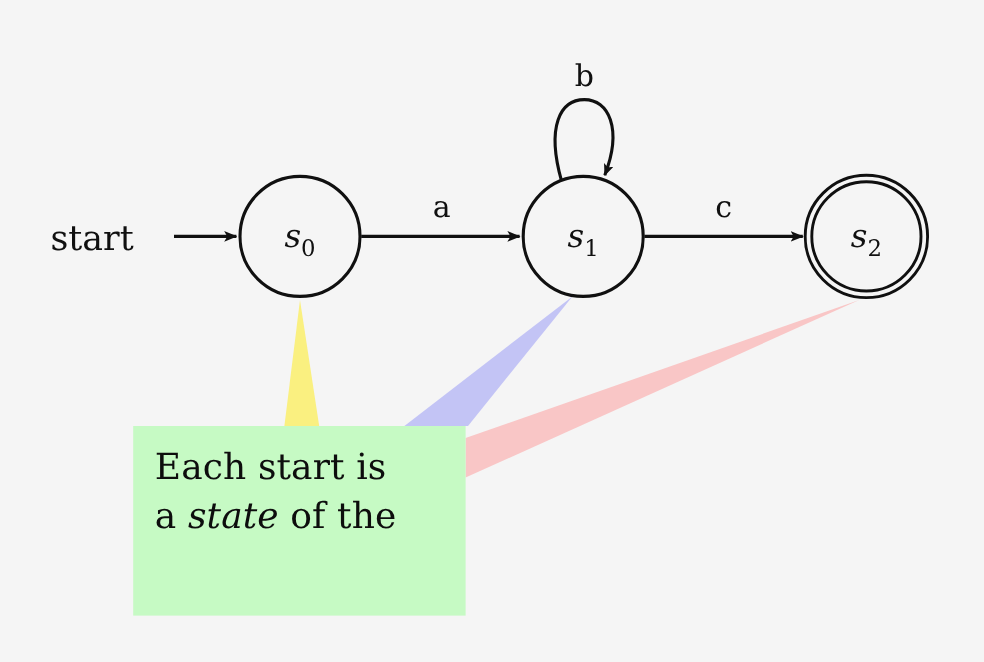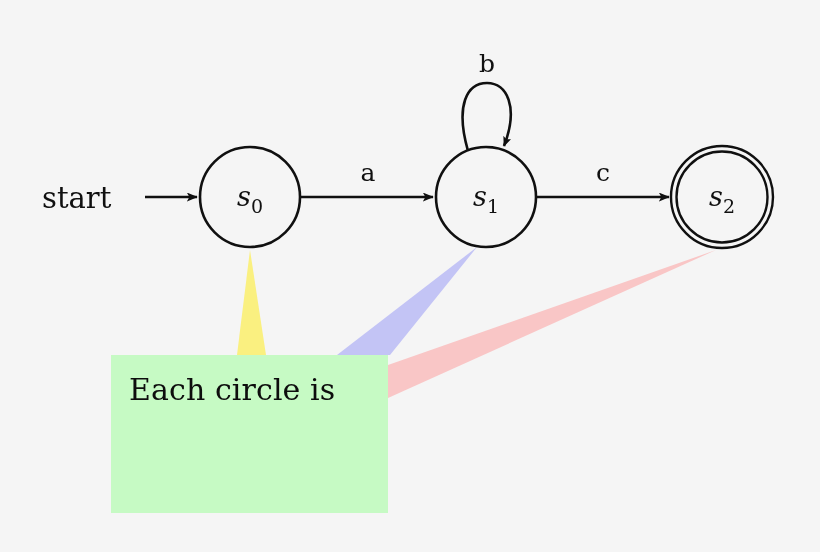--- a/index.html
+++ b/index.html
@@ -117,16 +117,17 @@
     <g>
       <circle cx="722" cy="197" r="51" fill="#f5f5f5" stroke="#101010" stroke-width="2.4"></circle>
       <circle cx="722" cy="197" r="45.5" fill="none" stroke="#101010" stroke-width="2.4"></circle>
       <text class="dg-label state-label" x="722" y="206" text-anchor="middle">
         <tspan>s</tspan><tspan class="state-sub" dy="7">2</tspan>
       </text>
     </g>
   </svg>
 
   <div class="callout-box" id="callout" style="left:111px; top:355px; width:277px; height:158px; background:#c6fac4;">
-    <div class="callout-line">Each circle is</div>
+    <div class="callout-line">Each start is</div>
+    <div class="callout-line"><span>a </span><span class="it">state</span><span> of the</span></div>
   </div>
 
 </div>
 
 </body></html>

